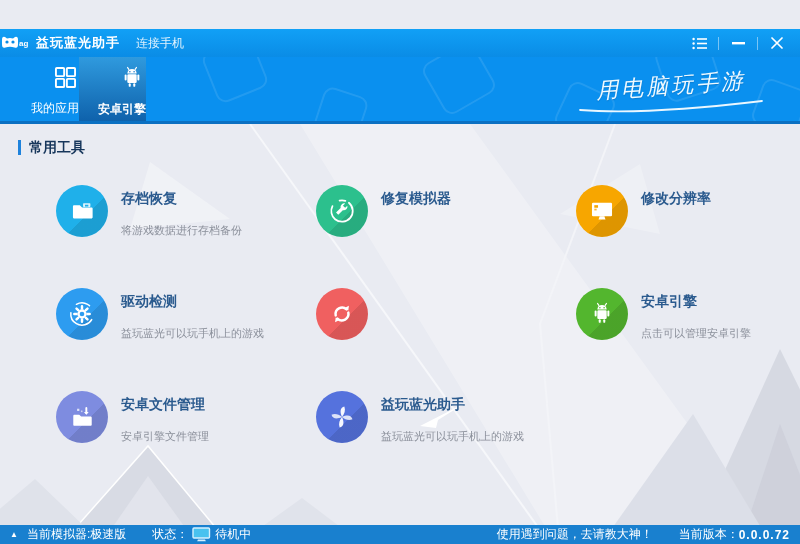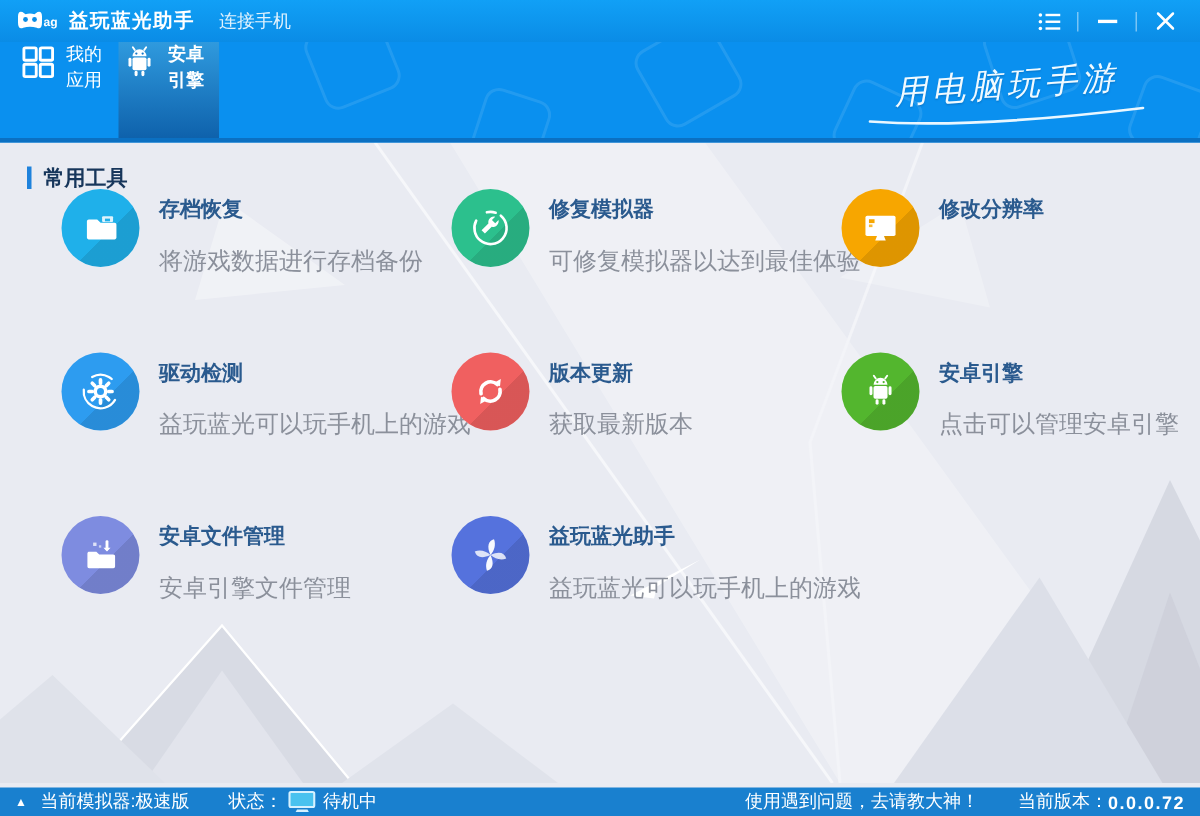--- a/index.html
+++ b/index.html
@@ -2,54 +2,54 @@
 <html><head>
 <meta charset="utf-8">
 <style>
   * { margin:0; padding:0; box-sizing:border-box; }
   html,body { width:800px; height:544px; overflow:hidden; }
   body { font-family:"Liberation Sans","DejaVu Sans",sans-serif; }
   .window { position:relative; width:800px; height:544px; background:#e9ebf2; overflow:hidden; }
 
   
   .titlebar { position:relative; height:28px; background:linear-gradient(180deg,#11a0f6,#0a8ce6);
-    display:flex; align-items:center; padding-left:10px; z-index:5; }
+    display:flex; align-items:center; z-index:5;margin-top:29px; }
   .logo { width:30px; height:20px; display:flex; align-items:center; }
   .app-title { color:#fff; font-size:13px; font-weight:bold; margin-left:6px; letter-spacing:1px; }
   .connect { color:rgba(255,255,255,0.88); font-size:12px; margin-left:16px; cursor:pointer;text-align:right; }
   .win-controls { position:absolute; right:4px; top:0; height:28px; display:flex; align-items:center; }
   .win-btn { width:38px; height:28px; display:flex; align-items:center; justify-content:center; cursor:pointer; }
   .win-sep { width:1px; height:13px; background:rgba(255,255,255,0.45); }
 
   
   .header { position:relative; height:67px; background:#0a90ef; border-bottom:3px solid #0b70c2; z-index:4; overflow:hidden; }
   .deco { position:absolute; border:2px solid rgba(255,255,255,0.10); border-radius:10px; }
   .tabs { position:absolute; left:12px; top:0; height:67px; display:flex; }
-  .tab { width:67px; height:67px; display:flex; flex-direction:row; align-items:flex-start; justify-content:center; gap:5px; cursor:pointer; position:relative; }
+  .tab { width:67px; height:67px; display:flex; flex-direction:column; align-items:flex-end; justify-content:center; gap:5px; cursor:pointer; position:relative; }
   .tab-label { color:#fff; font-size:12px; }
   .tab.active { background:linear-gradient(180deg,#2f9ade,#0d5fa9); }
   .tab.active::after { content:""; position:absolute; left:0; right:0; bottom:0; height:3px; background:#00e2fe; }
   .slogan-wrap { position:absolute; right:34px; top:14px; text-align:center; }
   .slogan { color:#f0faff; font-size:22px; font-style:italic; letter-spacing:3px; transform:rotate(-4deg); display:inline-block; text-shadow:0 1px 1px rgba(0,60,120,0.25); }
 
   
   .content { position:relative; height:427px; background:#e9ebf2; overflow:hidden; }
   .bg-art { position:absolute; left:0; top:0; width:800px; height:427px; pointer-events:none; }
   .section-title { position:relative; margin:16px 0 0 18px; font-size:14px; font-weight:bold; color:#17365b;
     border-left:3px solid #1e82dc; padding-left:8px; line-height:15px; }
-  .tools-grid { position:relative; padding-left:41px; display:grid;
+  .tools-grid { position:relative; margin-top:30px; padding-left:56px; display:grid;
     grid-template-columns:260px 260px 260px; row-gap:50px; }
   .tool-card { display:flex; align-items:flex-start; cursor:pointer; width:248px; }
   .tool-icon { position:relative; width:52px; height:52px; border-radius:50%; flex-shrink:0;
     display:flex; align-items:center; justify-content:center; overflow:hidden; }
   .tool-icon::after { content:""; position:absolute; inset:0; border-radius:50%;
     background:linear-gradient(135deg,rgba(255,255,255,0) 58%,rgba(0,0,0,0.10) 58%); }
   .tool-text { margin-left:13px; padding-top:5px; }
   .tool-title { font-size:14px; font-weight:bold; color:#2a5a8e; }
-  .tool-desc { font-size:16px; color:#8b909b; margin-top:15px; white-space:nowrap; }
+  .tool-desc { font-size:11px; color:#8b909b; margin-top:15px; white-space:nowrap; }
 
   
   .statusbar { position:absolute; left:0; bottom:0; width:800px; height:19px; background:#1980cf;
     display:flex; align-items:center; padding:0 10px; color:#fff; font-size:12px; z-index:5; }
   .sb-toggle { color:#fff; font-size:8px; cursor:pointer; margin-right:9px; line-height:19px; }
   .sb-item { white-space:nowrap;text-align:right; }
   .sb-gap { width:26px; }
   .sb-right { margin-left:auto; display:flex; align-items:center; }
   .sb-help { cursor:pointer; }
   .sb-version { font-weight:bold; letter-spacing:1px; }
@@ -184,21 +184,20 @@
 
       <div class="tool-card">
         <div class="tool-icon" style="background-color: rgb(44, 192, 141);">
           <svg width="28" height="28" viewBox="0 0 24 24" style="position:relative;z-index:1;">
             <circle cx="12" cy="12" r="9.2" fill="none" stroke="#fff" stroke-width="1.5" stroke-dasharray="41 8 5 4" stroke-linecap="round" transform="rotate(-50 12 12)"></circle>
             <path d="M16.6 7.4a3.3 3.3 0 0 1-3.9 3.9l-3.9 3.9-1.9-1.9 3.9-3.9a3.3 3.3 0 0 1 3.9-3.9L12.8 7.4l1.9 1.9z" fill="#fff"></path>
           </svg>
         </div>
         <div class="tool-text">
           <div class="tool-title">修复模拟器</div>
-          <div class="tool-desc">可修复模拟器以达到最佳体验</div>
         </div>
       </div>
 
       <div class="tool-card">
         <div class="tool-icon" style="color: rgb(247, 166, 0); background-color: rgb(247, 166, 0);">
           <svg width="28" height="28" viewBox="0 0 24 24" style="position:relative;z-index:1;">
             <rect x="3.4" y="5" width="17.2" height="11.6" rx="1" fill="#fff"></rect>
             <rect x="5.4" y="7" width="3.2" height="2.2" fill="currentColor"></rect>
             <rect x="5.4" y="10" width="2" height="1.5" fill="currentColor" opacity="0.8"></rect>
             <path d="M10 16.6h4l1 2.6H9z" fill="#fff"></path>
@@ -228,24 +227,20 @@
       <div class="tool-card">
         <div class="tool-icon" style="background-color: rgb(240, 96, 96);">
           <svg width="28" height="28" viewBox="0 0 24 24" style="position:relative;z-index:1;">
             <g stroke="#fff" stroke-width="2.1" fill="none" stroke-linecap="round">
               <path d="M6.6 13.2a5.6 5.6 0 0 1 9.3-5.2"></path>
               <path d="M17.4 10.8a5.6 5.6 0 0 1-9.3 5.2"></path>
             </g>
             <path d="M17.9 4.9l-0.5 4.1-3.6-1.9z" fill="#fff"></path>
             <path d="M6.1 19.1l0.5-4.1 3.6 1.9z" fill="#fff"></path>
           </svg>
-        </div>
-        <div class="tool-text">
-          <div class="tool-title">版本更新</div>
-          <div class="tool-desc">获取最新版本</div>
         </div>
       </div>
 
       <div class="tool-card">
         <div class="tool-icon" style="color: rgb(83, 182, 46); background-color: rgb(83, 182, 46);">
           <svg width="28" height="28" viewBox="0 0 24 24" style="position:relative;z-index:1;">
             <g fill="#fff">
               <path d="M8 8.2a4 4 0 0 1 8 0z"></path>
               <rect x="8" y="8.8" width="8" height="7.4" rx="1"></rect>
               <rect x="5.7" y="9" width="1.7" height="5.2" rx="0.85"></rect>

